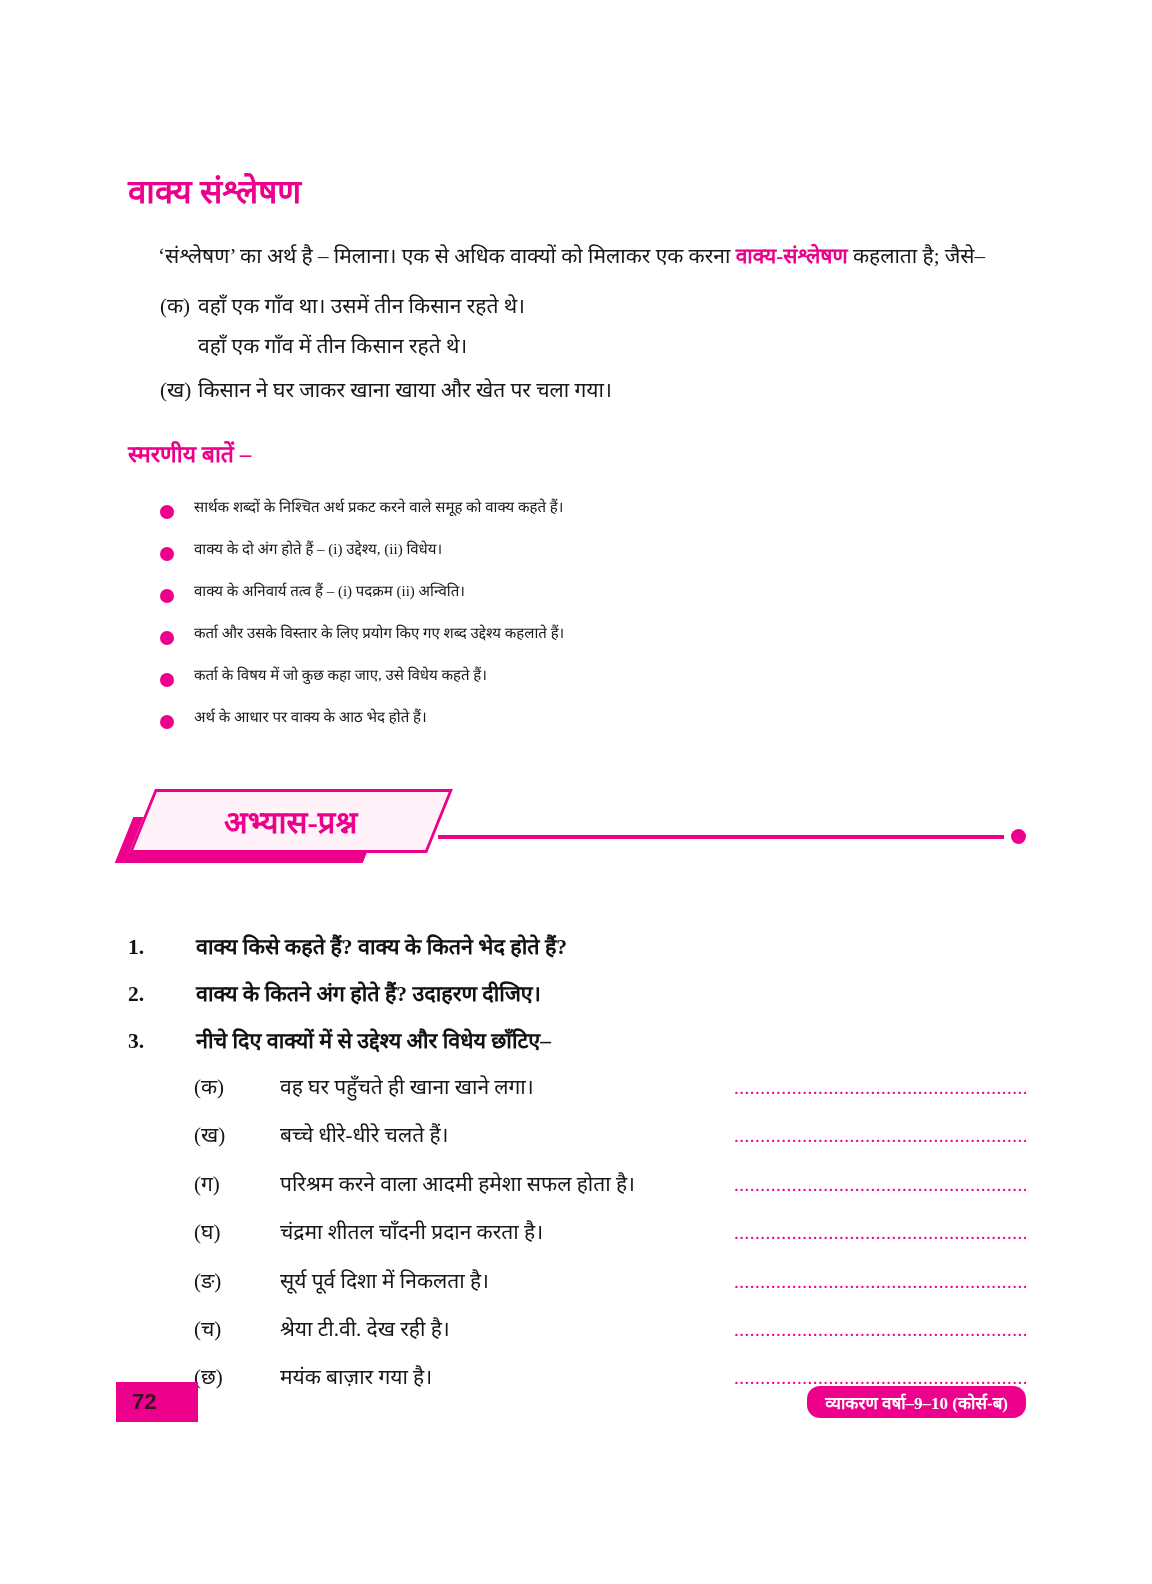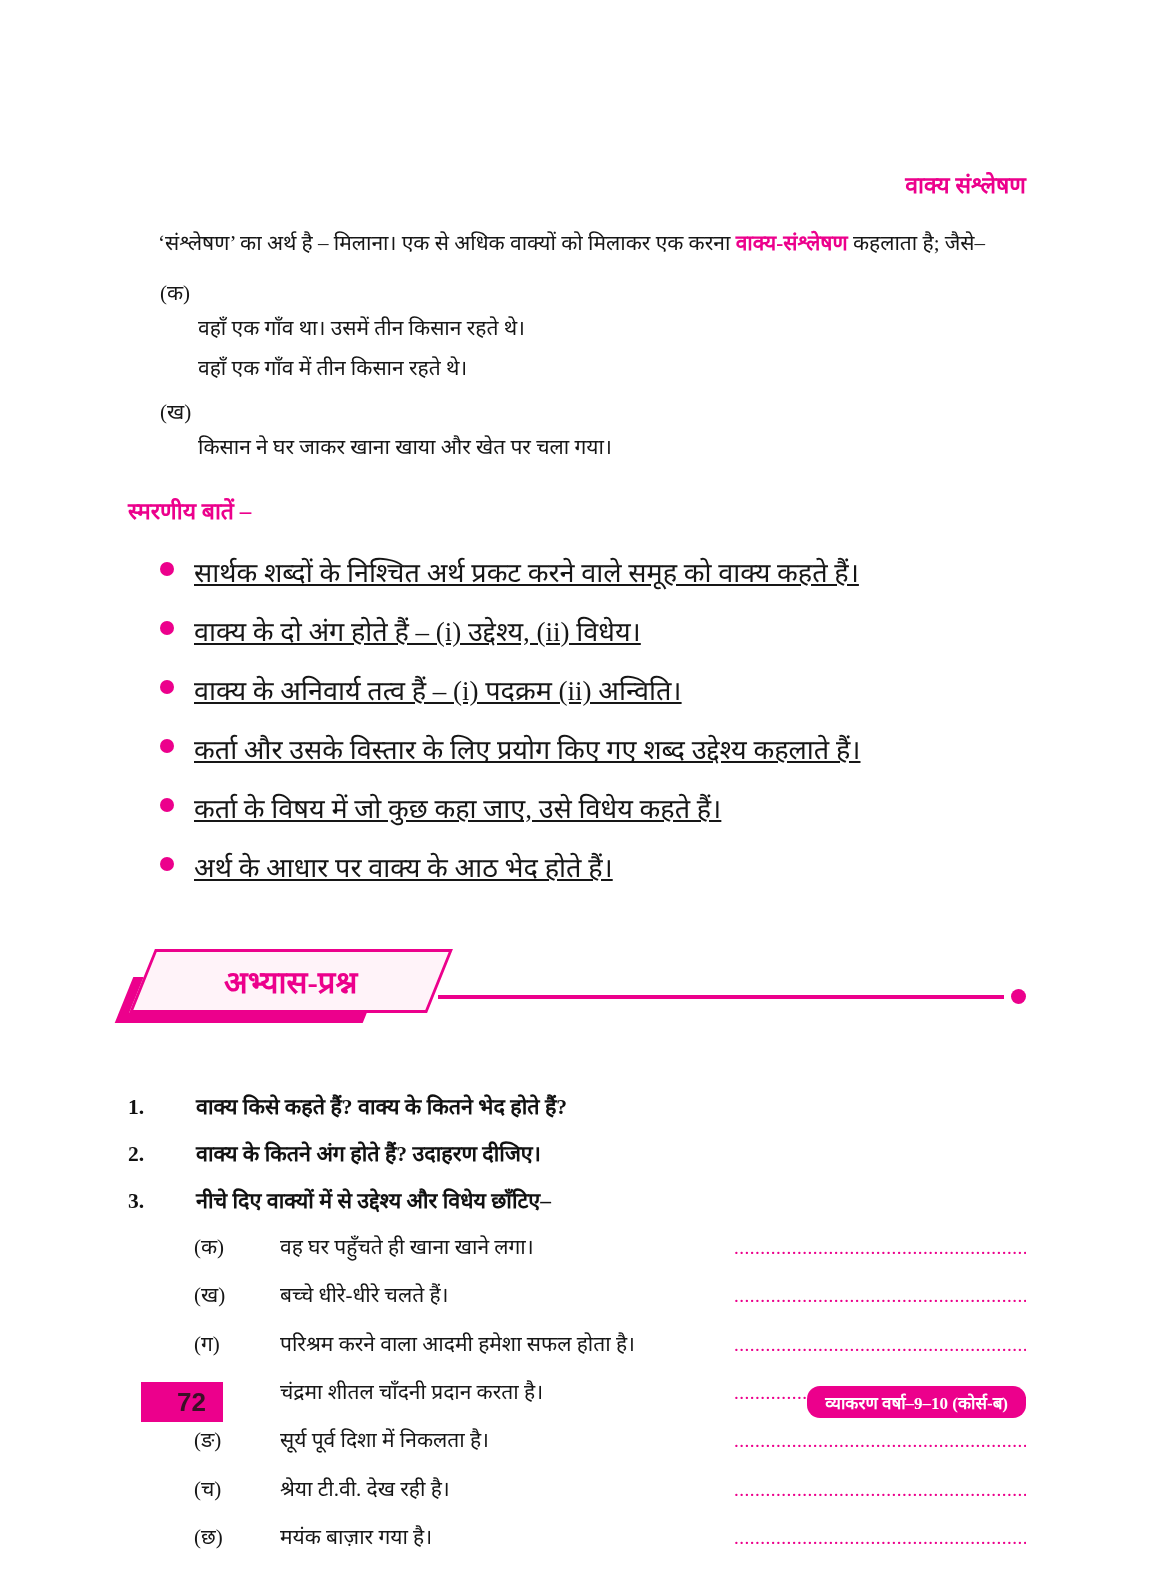--- a/index.html
+++ b/index.html
@@ -10,23 +10,23 @@
     background:#ffffff;
     font-family:"Liberation Serif","DejaVu Serif",serif;
     color:#161616;
     overflow:hidden;
   }
   .content{
     position:absolute;
     left:128px;right:126px;top:168px;
   }
   .doc-title{
-    text-align:right;
-    color:#EC008C;
-    font-size:23px;
+    text-align:left;
+    color:#EC008C;
+    font-size:33px;
     font-weight:bold;
     margin:0 0 26px 0;
   }
   .intro{
     font-size:21px;
     line-height:1.62;
     margin:6px 0 14px 0;
     text-indent:30px;
   }
   .intro .hl{
@@ -38,38 +38,37 @@
     font-size:21px;
     line-height:1.9;
     margin-top:4px;
   }
   .example .ex-label{
     width:70px;
     flex:0 0 70px;
     padding-left:32px;
     box-sizing:border-box;
   }
-  .example .ex-body{flex:1;margin-top:35px;}
+  .example .ex-body{flex:1;}
   .mem-heading{
     color:#EC008C;
     font-weight:bold;
     font-size:23px;
     margin:26px 0 28px 0;
   }
   .bullets{
     list-style:none;
     margin:0;padding:0;
   }
   .bullets li{
     display:flex;
     align-items:flex-start;
-    font-size:27px;
+    font-size:15px;
     line-height:1.45;
     margin-bottom:20px;
-    text-decoration:underline;
   }
   .bullet-dot{
     flex:0 0 14px;
     width:14px;height:14px;
     border-radius:50%;
     background:#EC008C;
     margin:8px 20px 0 32px;
   }
   
   .banner{
@@ -143,28 +142,28 @@
     font-size:19px;
   }
   
   .footer{
     position:absolute;
     left:0;right:0;top:1382px;
     height:42px;
   }
   .page-num-box{
     position:absolute;
-    left:141px;top:0;
+    left:116px;top:0;
     width:82px;height:40px;
     background:#EC008C;
     display:flex;align-items:center;
-    padding-left:36px;
+    padding-left:16px;
     box-sizing:border-box;
     color:#3a1026;
-    font-size:26px;
+    font-size:22px;
     font-weight:bold;
     font-family:"Liberation Sans","DejaVu Sans",sans-serif;
   }
   .footer-right-box{
     position:absolute;
     right:126px;top:4px;
     height:32px;
     background:#EC008C;
     border-radius:13px;
     display:flex;align-items:center;

